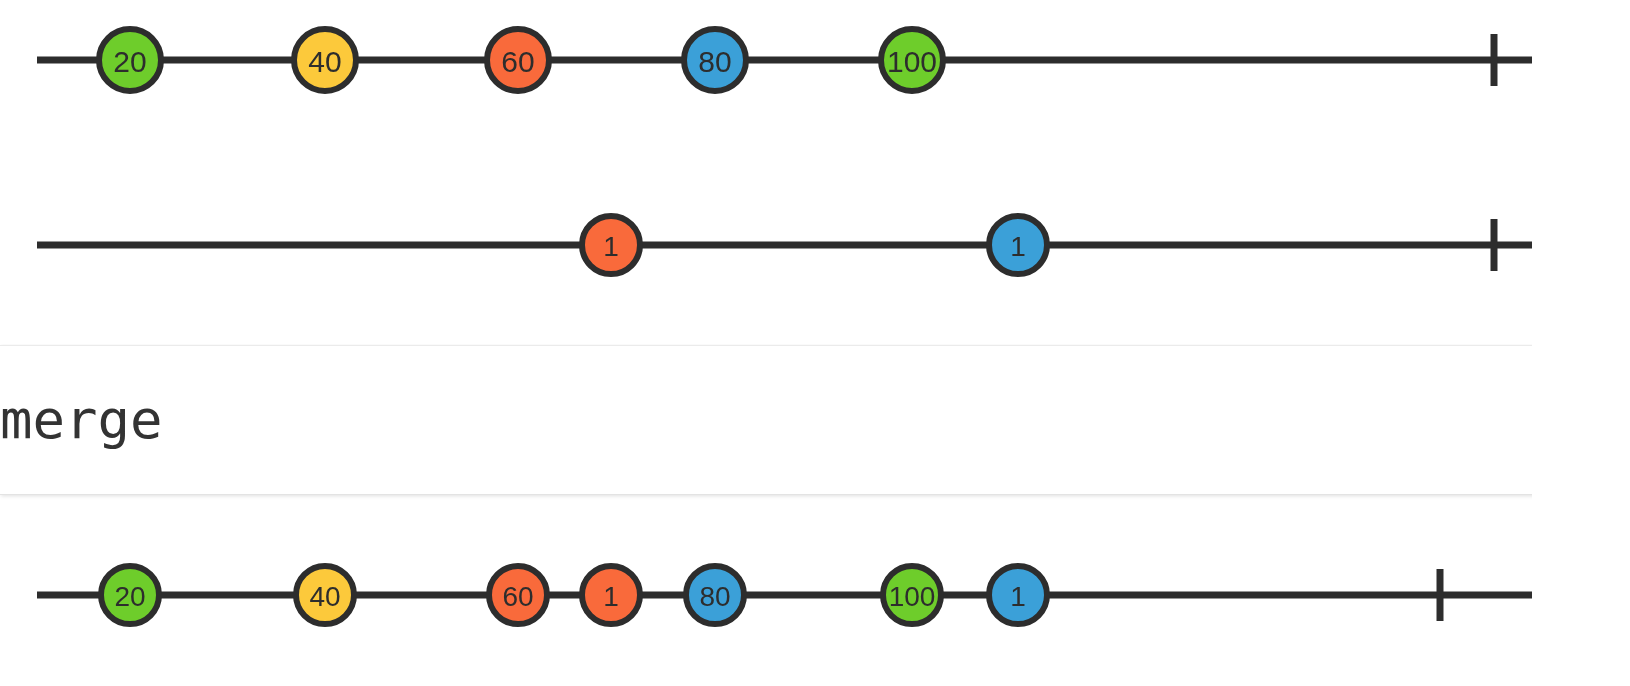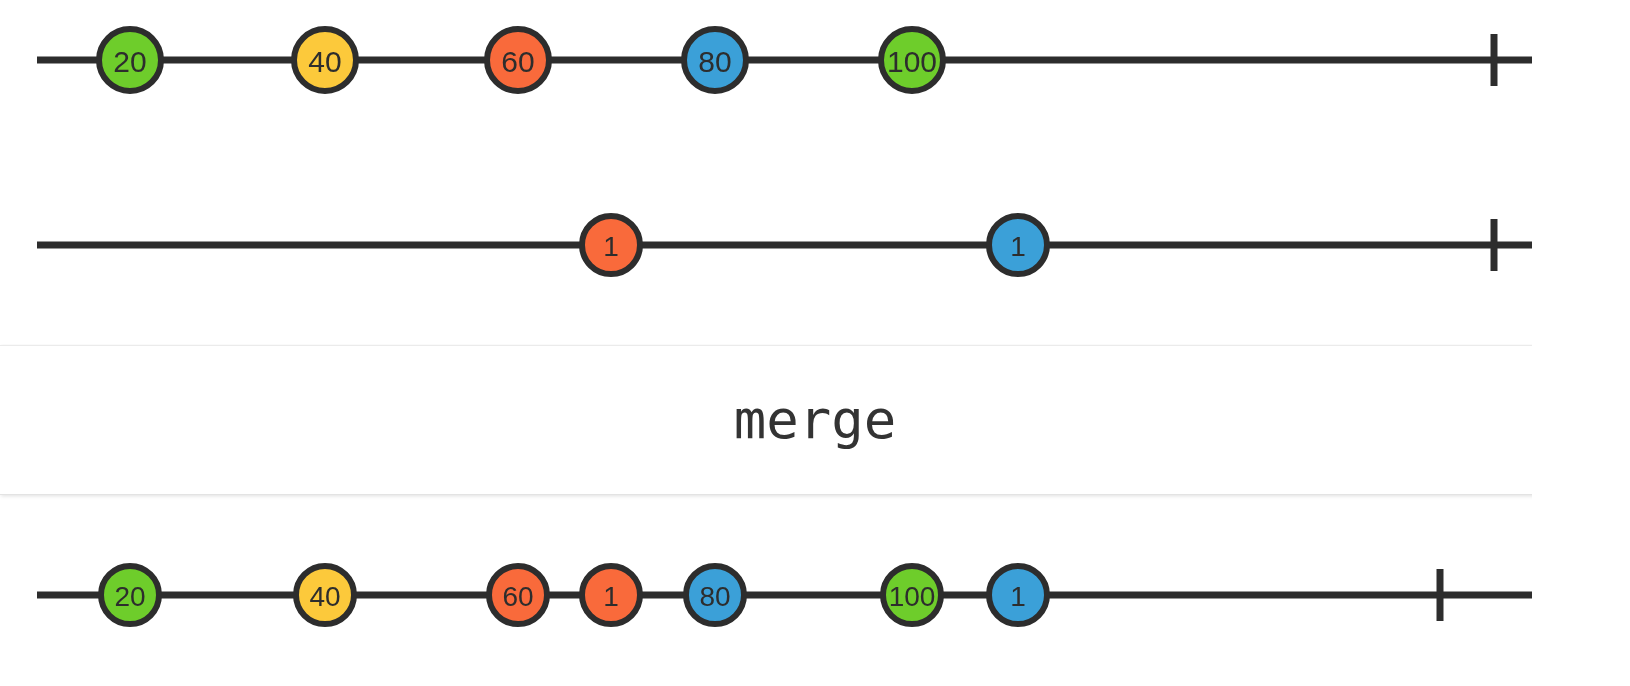--- a/index.html
+++ b/index.html
@@ -69,21 +69,21 @@
     top: 345px;
     width: 1630px;
     height: 150px;
     background: #ffffff;
     border-top: 1px solid #ebebeb;
     border-bottom: 1px solid #e3e3e3;
     box-shadow: 0 2px 4px -1px rgba(0, 0, 0, 0.13),
                 0 -1px 2px -1px rgba(0, 0, 0, 0.05);
     display: flex;
     align-items: center;
-    justify-content: center;
+    justify-content: flex-start;
     box-sizing: border-box;
   }
   .operator-label {
     font-family: "DejaVu Sans Mono", "Liberation Mono", monospace;
     font-size: 54px;
     font-weight: 400;
     color: #333333;
     letter-spacing: 0px;
     line-height: 1;
     user-select: none;

